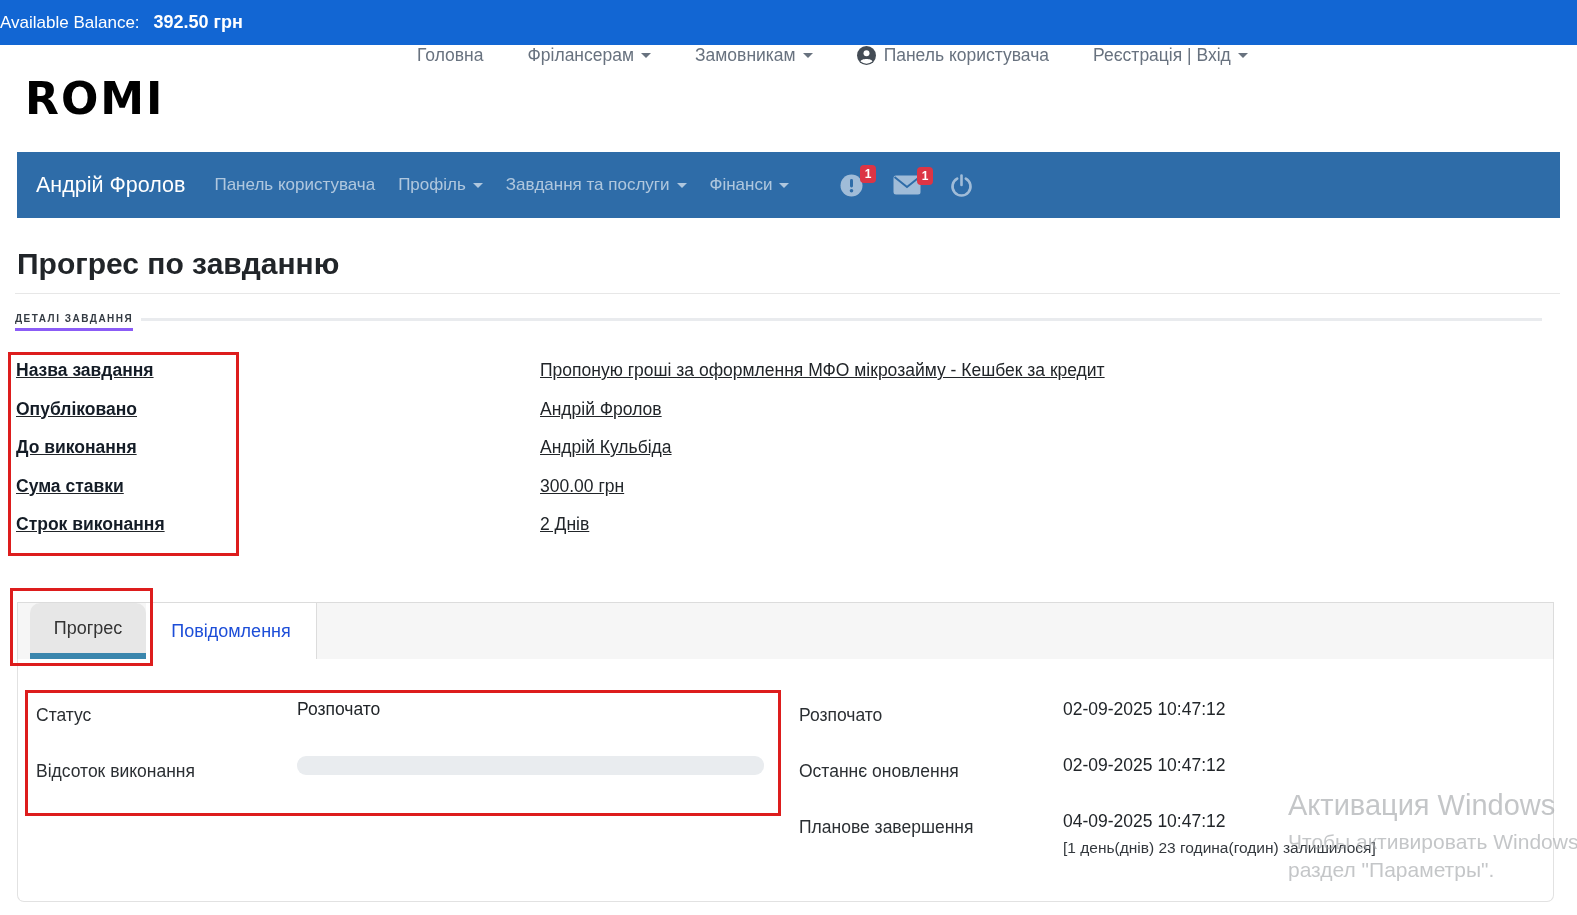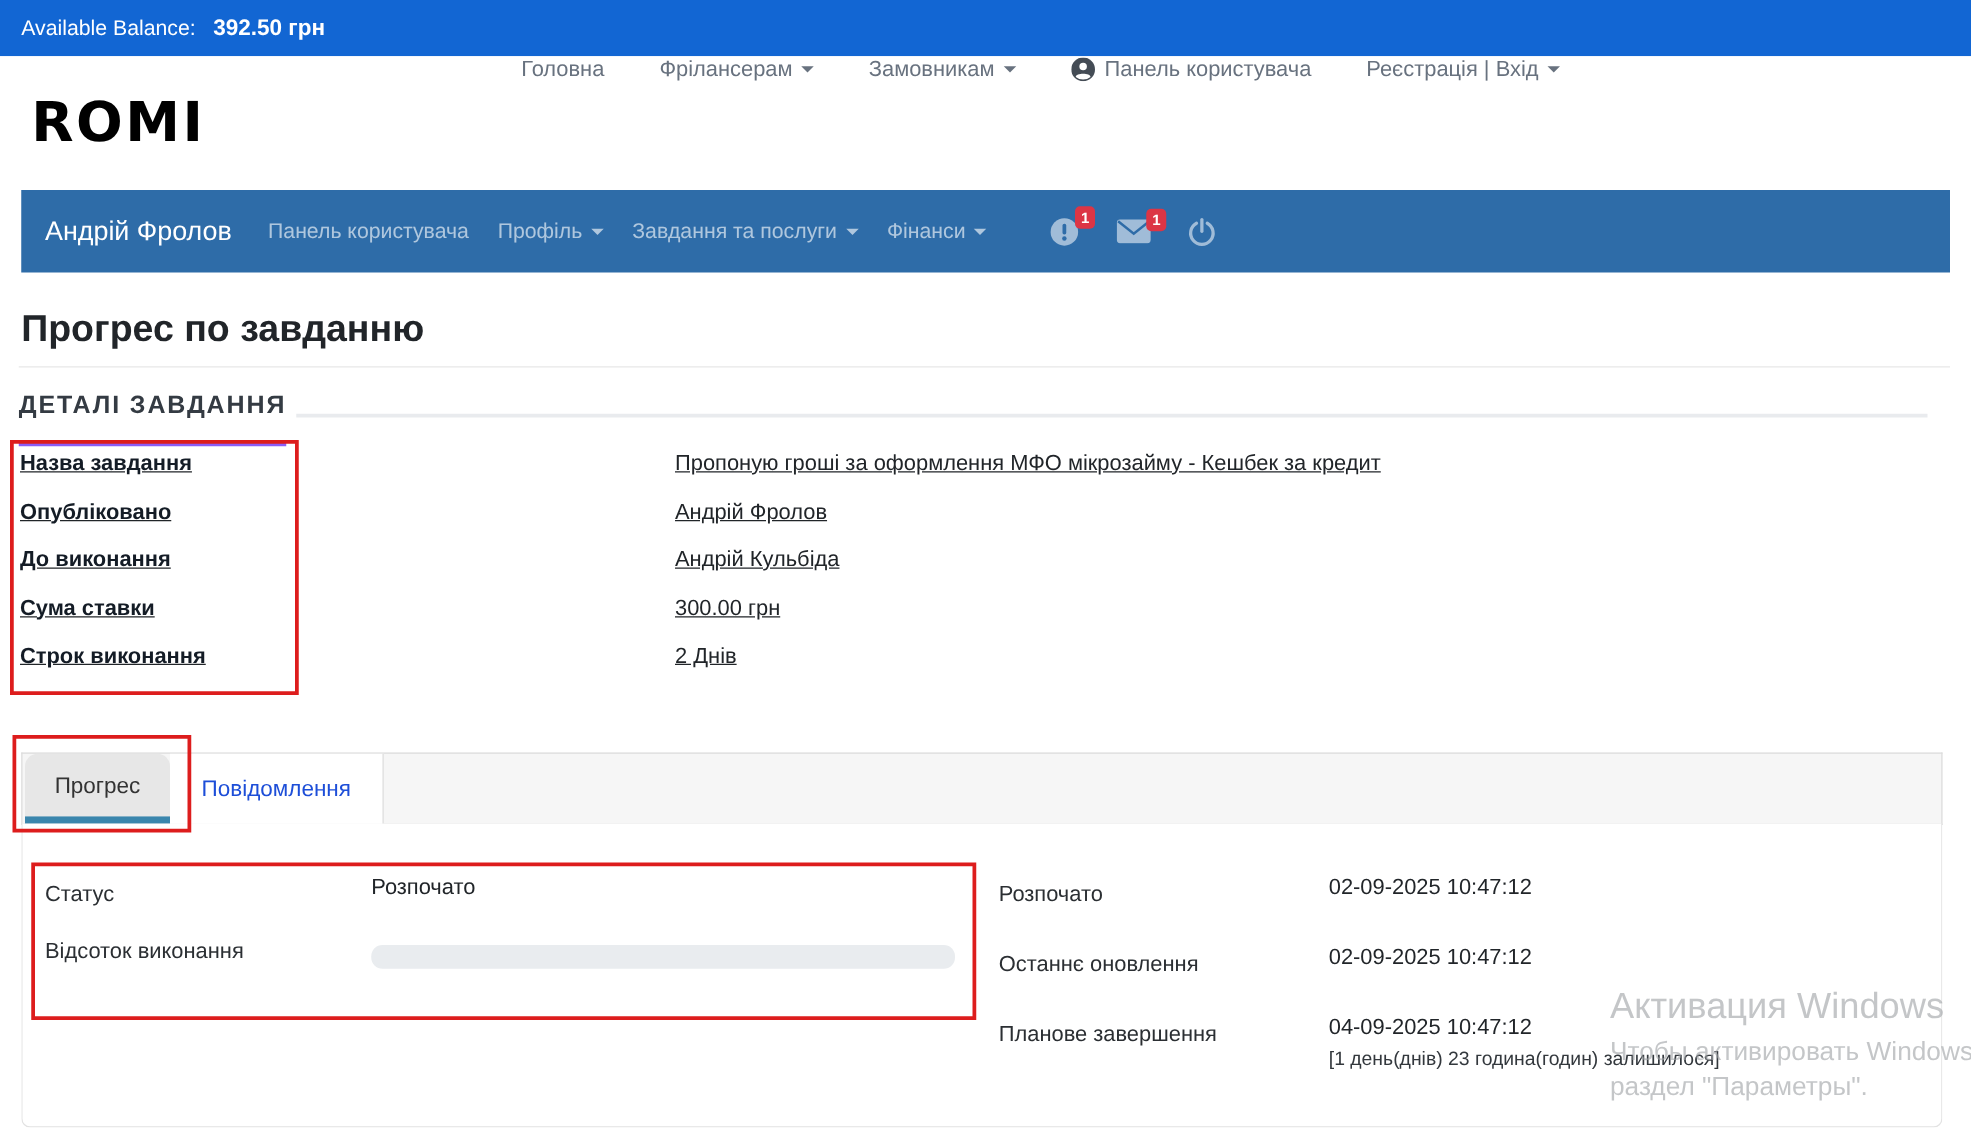--- a/index.html
+++ b/index.html
@@ -11,21 +11,21 @@
   .caret {
     display:inline-block; width:0; height:0; margin-left:7px; vertical-align:2px;
     border-left:5px solid transparent; border-right:5px solid transparent;
     border-top:5.5px solid currentColor;
   }
 
   
   .topbar {
     position:absolute; left:0; top:0; width:1577px; height:45px;
     background:#1266d3; color:#fff; display:flex; align-items:center;
-    padding-left:17px; font-size:17px;
+    font-size:17px;
   }
   .topbar .bal-value { font-weight:700; margin-left:14px; font-size:18px; }
 
   
   .site-header { position:absolute; left:0; top:45px; width:1577px; height:107px; background:#fff;padding-left:17px; }
   .logo {
     position:absolute; left:25px; top:28px; font-size:44px; font-weight:900;
     letter-spacing:2px; color:#000; font-family:"DejaVu Sans","Liberation Sans",sans-serif;
   }
   .main-nav {
@@ -49,39 +49,39 @@
     position:absolute; top:-8px; right:-12px; background:#dc3545; color:#fff;
     font-size:12px; font-weight:700; line-height:1; padding:3px 5px; border-radius:4px;
   }
 
   
   .page-title { position:absolute; left:17px; top:247px; font-size:30px; font-weight:700; color:#212529; }
   .title-rule { position:absolute; left:15px; top:293px; width:1545px; height:1px; background:#e7e7e7; }
 
   .section-legend { position:absolute; left:15px; top:313px; width:1527px; display:flex; align-items:center; }
   .section-legend .legend-text {
-    font-size:20px; font-weight:700; letter-spacing:1.5px; color:#343b43;
-    padding-bottom:16px; border-bottom:5px solid #8b5cf6; white-space:nowrap;
+    font-size:10px; font-weight:700; letter-spacing:1.5px; color:#343b43;
+    padding-bottom:4px; border-bottom:3px solid #8b5cf6; white-space:nowrap;
   }
   .section-legend .legend-line { flex:1; height:3px; background:#e9ebee; margin-left:8px; margin-bottom:6px; }
 
   .details { position:absolute; left:16px; top:360px; width:1540px;text-decoration:underline; }
   .detail-row { display:grid; grid-template-columns:524px 1fr; align-items:baseline; height:38.5px; }
   .detail-label { font-weight:700; font-size:17.5px; color:#141c26; }
   .detail-value { font-size:17.5px; color:#212529; }
 
   
   .tabs-strip {
     position:absolute; left:17px; top:602px; width:1537px; height:58px;
     background:#f6f6f6; border:1px solid #dcdcdc; border-bottom:1px solid #d6d6d6;
     display:flex; align-items:stretch;
   }
   .tab { display:flex; align-items:center; justify-content:center; font-size:18px; cursor:pointer; }
   .tab.active {
-    width:116px; margin-left:2px; background:#e7e7e7; color:#333;
+    width:116px; margin-left:12px; background:#e7e7e7; color:#333;
     border-radius:10px 10px 0 0; border-bottom:6px solid #3a86ad;
   }
   .tab.inactive { width:171px; background:#fff; color:#1d4ed8; border-right:1px solid #dcdcdc; }
 
   
   .tab-panel {
     position:absolute; left:17px; top:659px; width:1537px; height:243px;
     background:#fff; border:1px solid #e2e2e2; border-top:none; border-radius:0 0 7px 7px;
   }
   .panel-label { position:absolute; font-size:17.5px; color:#2b2f33; }
@@ -214,21 +214,21 @@
 
 <div class="tabs-strip">
   <div class="tab active">Прогрес</div>
   <div class="tab inactive">Повідомлення</div>
 </div>
 
 <div class="tab-panel">
   <span class="panel-label" style="left:18px; top:46px;">Статус</span>
   <span class="panel-value" style="left:279px; top:40px;">Розпочато</span>
 
-  <span class="panel-label" style="left:18px; top:91px;">Відсоток виконання</span>
+  <span class="panel-label" style="left:18px; top:102px;">Відсоток виконання</span>
   <div class="progress-track">
     <div class="progress-fill"></div>
   </div>
 
   <span class="panel-label" style="left:781px; top:46px;">Розпочато</span>
   <span class="panel-value" style="left:1045px; top:40px;">02-09-2025 10:47:12</span>
 
   <span class="panel-label" style="left:781px; top:102px;">Останнє оновлення</span>
   <span class="panel-value" style="left:1045px; top:96px;">02-09-2025 10:47:12</span>
 

